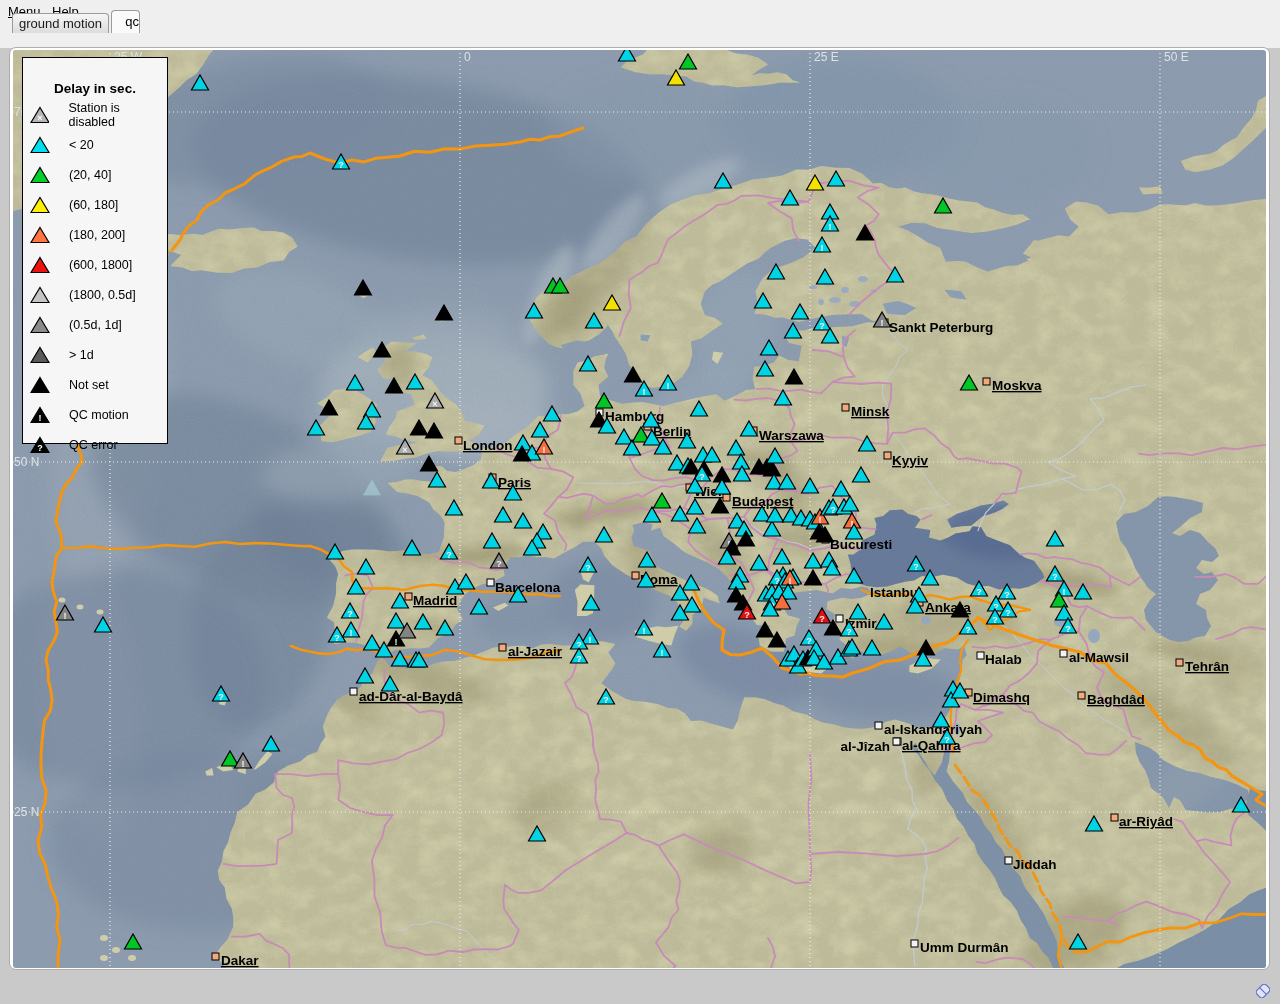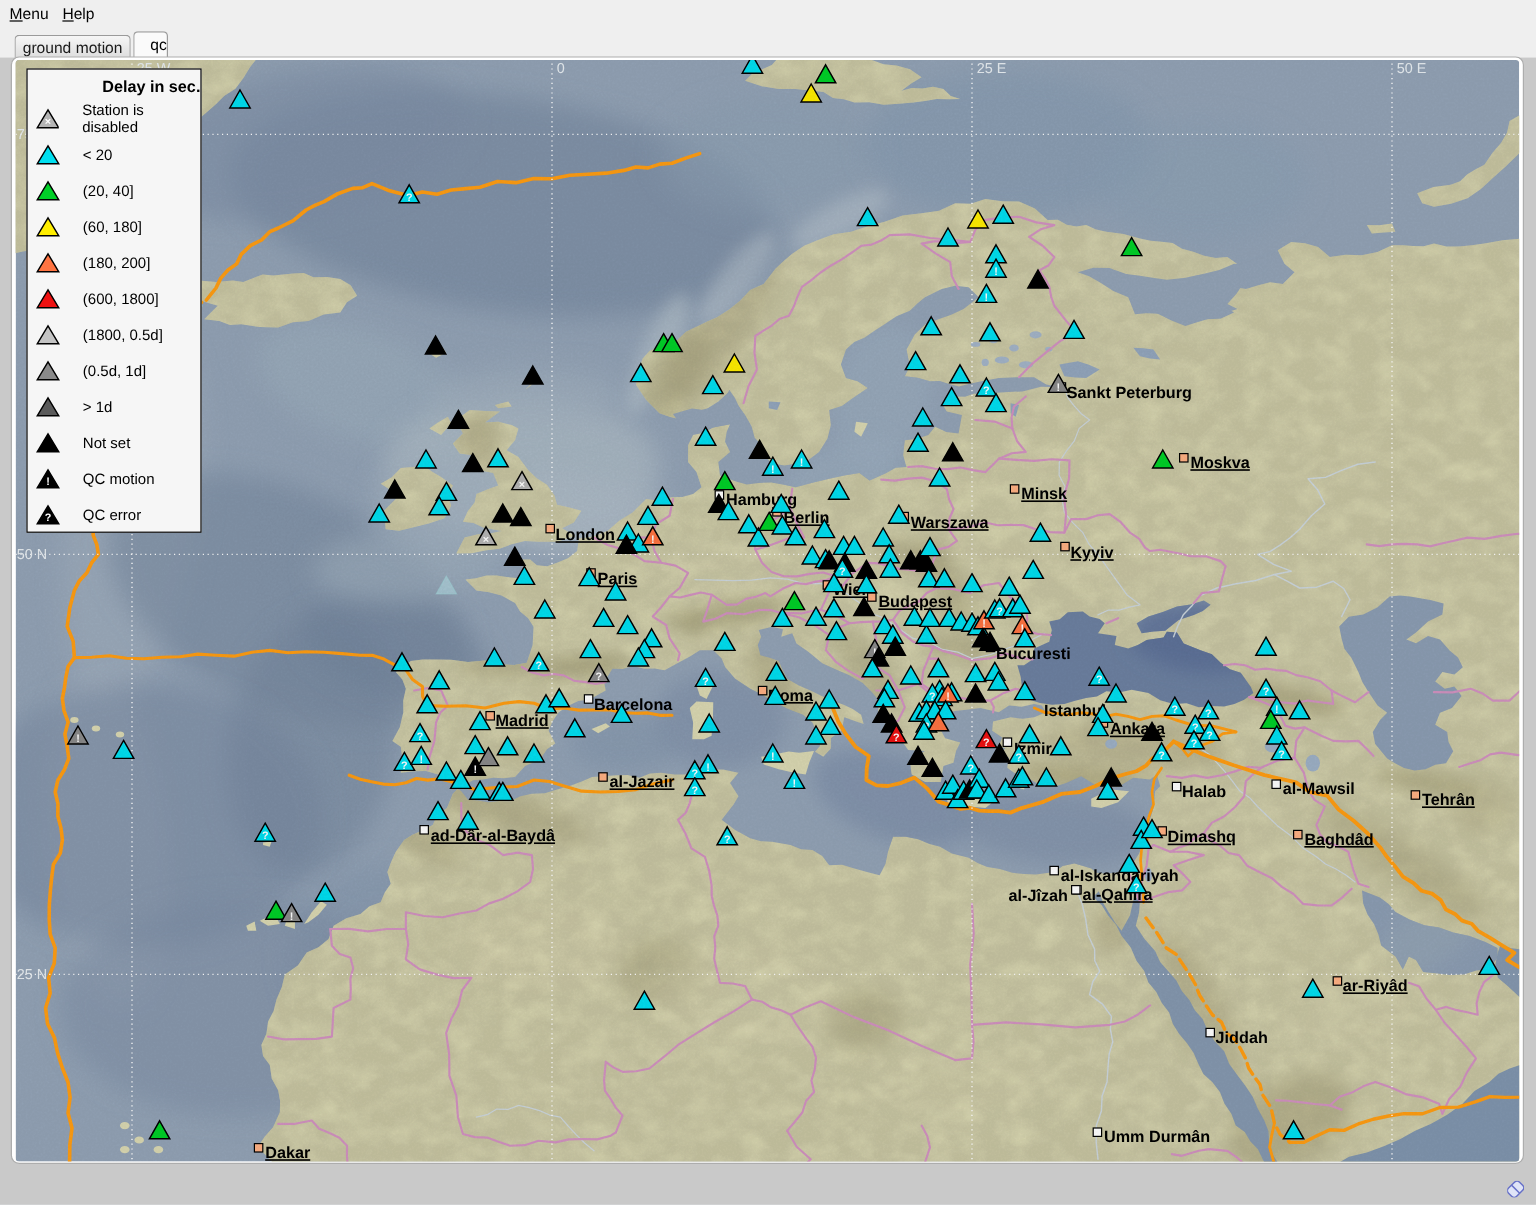--- a/index.html
+++ b/index.html
@@ -1,26 +1,26 @@
 <!DOCTYPE html>
 <html><head><meta charset="utf-8"><style>
 * { margin:0; padding:0; box-sizing:border-box; }
 body { width:1280px; height:1004px; font-family:"Liberation Sans",sans-serif; background:#efefef; position:relative; overflow:hidden; }
 .menubar { position:absolute; left:0; top:0; width:1280px; height:24px; background:#efefef; font-size:13px; color:#000; }
 .menubar span { position:absolute; top:4px; }
 .menubar u { text-decoration:underline; }
-.tabrow { position:absolute; left:0; top:24px; width:1024px; height:24px;padding-left:48px; }
+.tabrow { position:absolute; left:0; top:8px; width:1024px; height:24px;padding-left:48px; }
 .tab1 { position:absolute; left:12px; top:5px; width:97px; height:20px; background:linear-gradient(#f6f6f6,#dcdcdc); border:1px solid #9b9b9b; border-bottom:none; border-radius:4px 4px 0 0; font-size:13px; text-align:center; padding-top:2px; color:#1a1a1a; }
 .tab2 { position:absolute; left:111px; top:2px; width:29px; height:23px; background:#fafafa; border:1px solid #9b9b9b; border-bottom:none; border-radius:4px 4px 0 0; font-size:13px; text-align:right; padding-top:3px; }
 .central { position:absolute; left:0; top:48px; width:1280px; height:956px; background:#c9c9c9; }
 .mapframe { position:absolute; left:9px; top:47px; width:1261px; height:923px; background:#fff; border:1px solid #adadad; border-radius:7px; }
 .mapclip { position:absolute; left:13px; top:50px; width:1253px; height:918px; overflow:hidden; border-radius:3px; }
 svg.map { position:absolute; left:-13px; top:-50px; }
 .legend { position:absolute; left:22px; top:57px; width:146px; height:387px; background:#f6f6f6; border:1px solid #000; }
-.ltitle { font-size:13.5px; font-weight:bold; text-align:right; margin-top:7px; margin-bottom:4px; }
+.ltitle { font-size:13.5px; font-weight:bold; text-align:center; margin-top:23px; margin-bottom:4px; }
 .lrow { height:30px; display:flex; align-items:center; padding-left:7px; }
 .lrow span { font-size:12.5px; margin-left:19px; }
 .statusicon { position:absolute; right:10px; bottom:6px; }
 </style></head>
 <body>
 <div class="menubar">
     <span style="left:8px"><u>M</u>enu</span>
     <span style="left:52px"><u>H</u>elp</span>
   </div>
 <div class="tabrow">

